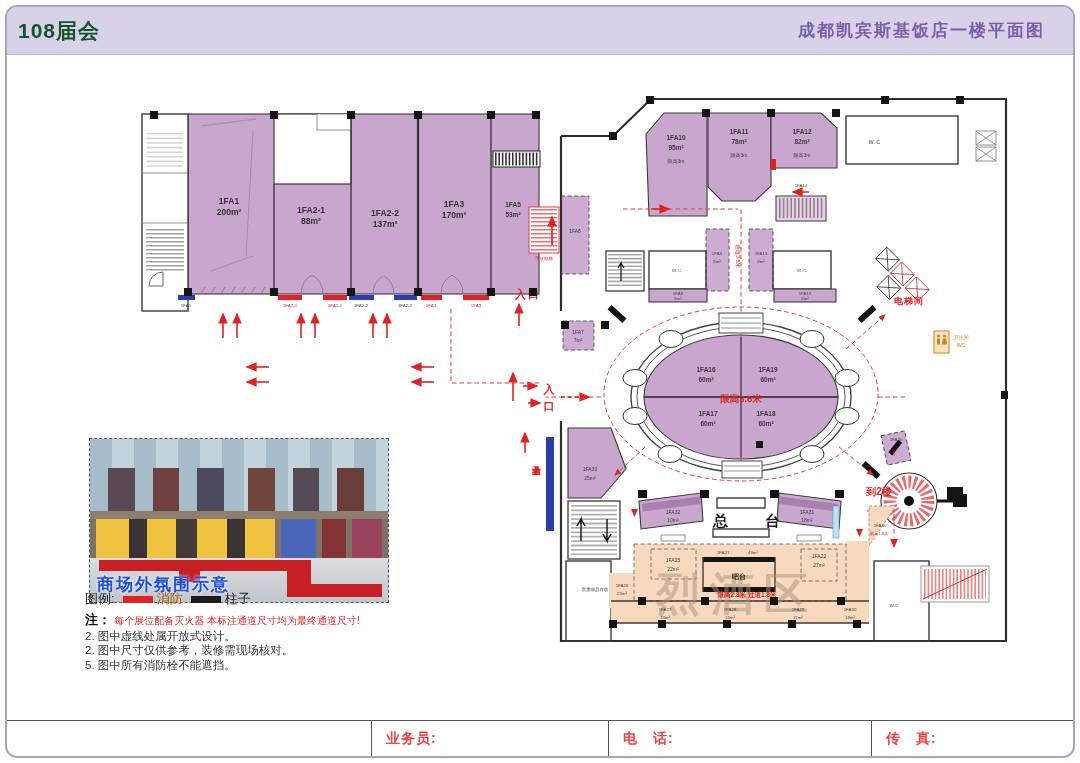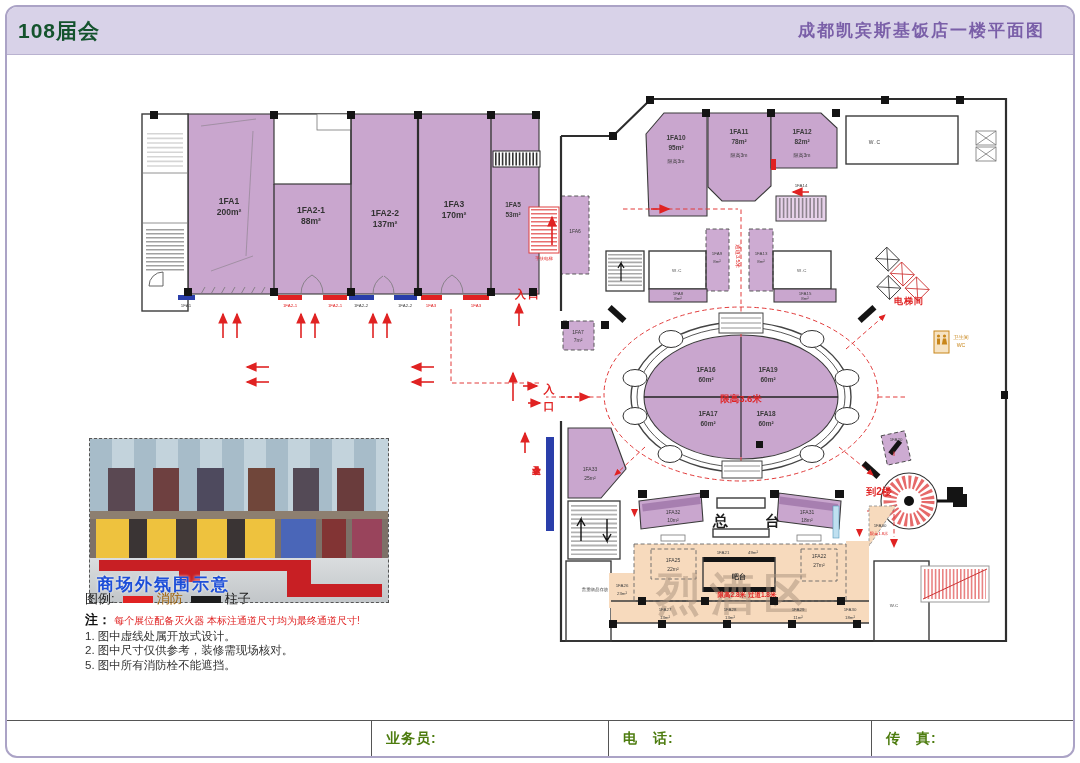--- a/index.html
+++ b/index.html
@@ -51,21 +51,21 @@
   #legend{position:absolute;left:78px;top:583px;display:flex;align-items:center;
     font-size:13px;font-weight:normal;color:#222;}
   #legend .sw{display:inline-block;width:30px;height:7px;margin:0 4px 0 8px;}
   #legend .fire-t{color:#a16207;}
   #notes{position:absolute;left:78px;top:606px;font-size:11.5px;color:#333;line-height:14.5px;}
   #notes .h{font-size:13px;font-weight:bold;color:#111;}
   #notes .warn{color:#e02222;font-size:10px;}
   
   #ftr{position:absolute;left:0;bottom:0;width:100%;height:35px;border-top:1.5px solid #555;}
   #ftr .cell{position:absolute;top:0;height:100%;border-left:1.5px solid #555;
-    box-sizing:border-box;font-size:14px;font-weight:bold;color:#4d7c0f;
+    box-sizing:border-box;font-size:14px;font-weight:bold;color:#ef4444;
     padding:9px 0 0 14px;letter-spacing:1px;}
 </style>
 </head>
 <body>
 
 <div id="frame">
 
   <div id="hdr">
     <div class="lt">108届会</div>
     <div class="rt">成都凯宾斯基饭店一楼平面图</div>
@@ -461,21 +461,21 @@
     <span class="fire-t">消防</span>
     <span class="sw" style="background:#1c1c1c;"></span>
     <span>柱子</span>
   </div>
 
   <div id="notes">
     <div>
       <span class="h">注：</span>
       <span class="warn">每个展位配备灭火器 本标注通道尺寸均为最终通道尺寸!</span>
     </div>
-    <div>1. 图中虚线处属开放式设计。</div>
+    <div>2. 图中虚线处属开放式设计。</div>
     <div>2. 图中尺寸仅供参考，装修需现场核对。</div>
     <div>5. 图中所有消防栓不能遮挡。</div>
   </div>
 
   <div id="ftr">
     <div class="cell" style="left:364px;width:237px;">业务员:</div>
     <div class="cell" style="left:601px;width:241px;">电　话:</div>
     <div class="cell" style="left:864px;width:272px;">传　真:</div>
   </div>
 

